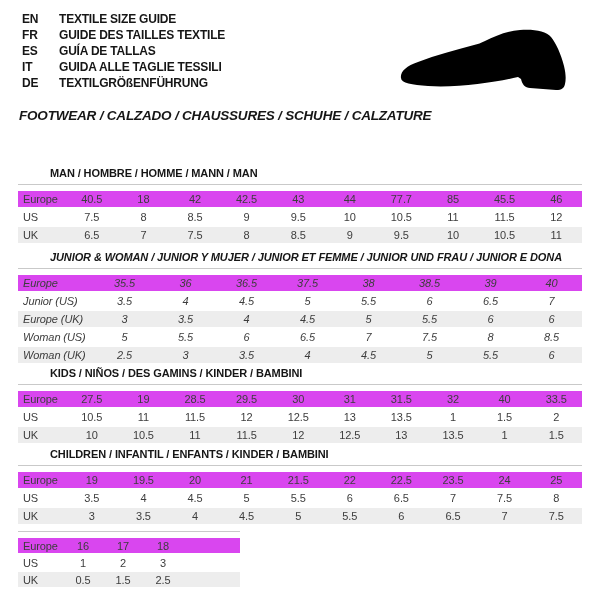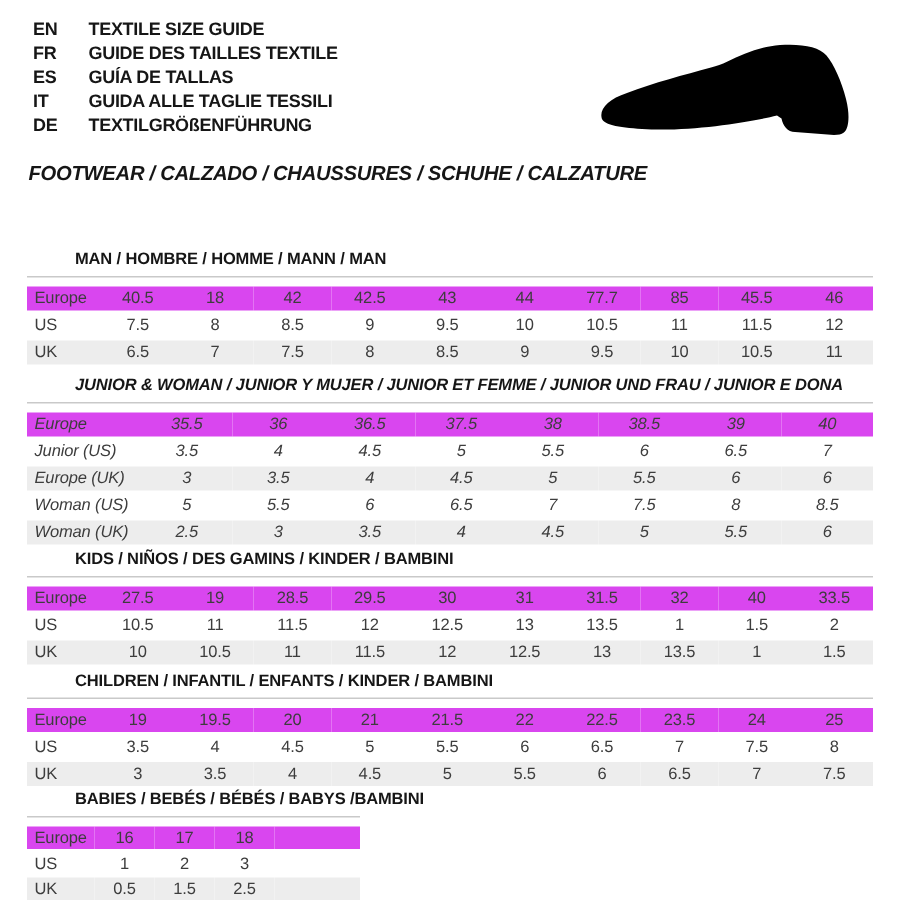--- a/index.html
+++ b/index.html
@@ -349,21 +349,20 @@
               <td>5.5</td>
               <td>6</td>
               <td>6.5</td>
               <td>7</td>
               <td>7.5</td>
             </tr>
           </tbody>
         </table>
       </div>
       <div class="section section-4">
-        <div class="sec-title">BABIES  / BEBÉS / BÉBÉS / BABYS /BAMBINI</div>
         <div class="sec-rule"></div>
         <table class="size-table">
           <colgroup>
             <col class="lbl">
             <col class="data">
             <col class="data">
             <col class="data">
             <col class="fill">
           </colgroup>
           <tbody>

